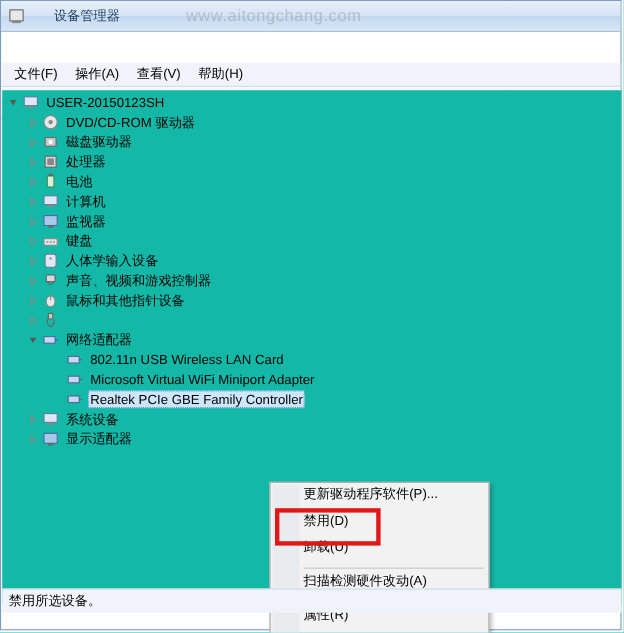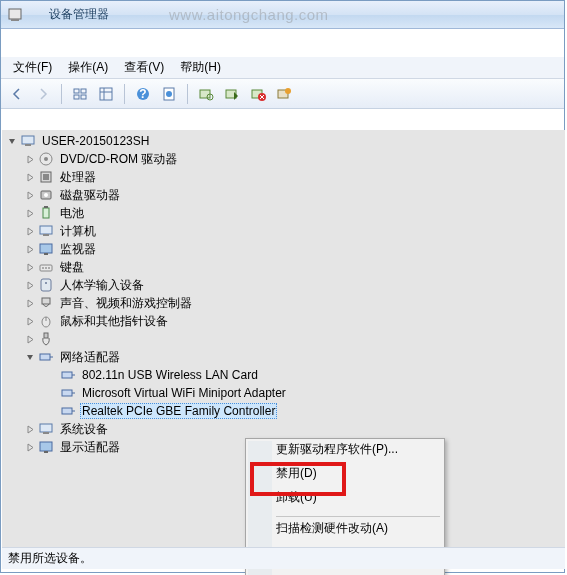--- a/index.html
+++ b/index.html
@@ -12,37 +12,37 @@
 .title-text { color: #1a3c5e; font-size: 12px; }
 .title-watermark { margin-left: 40px; color: #888; font-size: 15px; opacity: 0.4; letter-spacing: 0.5px; }
 
 .menu-bar { height: 22px; background: #f0f4fa; display: flex; align-items: center; padding: 0 4px; border-bottom: 1px solid #d0d8e4; margin-top: 28px; }
 .menu-item { padding: 2px 8px; cursor: default; }
 
 .toolbar { height: 30px; background: linear-gradient(to bottom, #fafcfe, #e6edf7); display: flex; align-items: center; padding: 0 4px; border-bottom: 1px solid #c6d2e2; gap: 2px; }
 .toolbar .sep { width: 1px; height: 20px; background: #b8c4d6; margin: 0 4px; }
 .tb-btn { width: 24px; height: 24px; display: flex; align-items: center; justify-content: center; border-radius: 2px; }
 
-.tree-area { position: absolute; top: 82px; left: 2px; right: 2px; bottom: 26px; overflow: hidden; background: #e5e5e5; padding: 2px 0; margin-top: 48px; }
+.tree-area { position: absolute; top: 82px; left: 2px; right: 2px; bottom: 26px; overflow: hidden; background: #14b8a6; padding: 2px 0; }
 .tree-row { display: flex; align-items: center; height: 18px; padding-left: 4px; white-space: nowrap; }
 .indent { display: inline-block; width: 18px; height: 18px; flex-shrink: 0; }
 .expander { width: 12px; height: 12px; display: inline-flex; align-items: center; justify-content: center; cursor: pointer; flex-shrink: 0; margin-right: 2px; }
 .expander svg { display: block; }
 .node-icon { width: 16px; height: 16px; display: inline-flex; align-items: center; justify-content: center; margin-right: 4px; flex-shrink: 0; }
 .node-label { padding: 0 2px; }
 .node-label.selected { background: #cde6fc; border: 1px dotted #4a90d9; padding: 0 1px; }
 
 .context-menu { position: absolute; left: 245px; top: 438px; width: 200px; background: #f2f2f2; border: 1px solid #a6a6a6; box-shadow: 2px 2px 4px rgba(0,0,0,0.25); padding: 2px; }
 .cm-item { height: 24px; display: flex; align-items: flex-start; padding-left: 28px; position: relative; cursor: default; }
 .cm-sep { height: 1px; background: #c6c6c6; margin: 3px 2px 3px 28px; }
 .cm-gutter { position: absolute; left: 2px; top: 2px; bottom: 2px; width: 24px; background: #e8ecef; }
 
 .highlight-box { position: absolute; left: 250px; top: 462px; width: 96px; height: 34px; border: 4px solid #e01818; pointer-events: none; }
 
-.status-bar { position: absolute; left: 2px; right: 2px; bottom: 6px; height: 22px; background: #f0f4fa; border-top: 1px solid #d0d8e4; display: flex; align-items: center; padding: 0 6px; }
+.status-bar { position: absolute; left: 2px; right: 2px; bottom: 18px; height: 22px; background: #f0f4fa; border-top: 1px solid #d0d8e4; display: flex; align-items: center; padding: 0 6px; }
 
 
 </style>
 </head>
 <body>
 
 <div class="window">
   <div class="title-bar">
     <span class="icon-slot">
       <svg width="16" height="16" viewBox="0 0 16 16">
@@ -165,40 +165,40 @@
         </div>
         <div class="tree-row">
           <span class="indent"></span>
           <span class="expander">
             <svg width="9" height="9">
               <path d="M2 1 L7 4.5 L2 8 Z" fill="none" stroke="#888"></path>
             </svg>
           </span>
           <span class="node-icon">
             <svg width="16" height="16">
+              <rect x="3" y="4" width="10" height="8" rx="1" fill="#c8c8c8" stroke="#666"></rect>
+              <circle cx="8" cy="8" r="2" fill="#fff"></circle>
+            </svg>
+          </span>
+          <span class="node-label">磁盘驱动器</span>
+        </div>
+        <div class="tree-row">
+          <span class="indent"></span>
+          <span class="expander">
+            <svg width="9" height="9">
+              <path d="M2 1 L7 4.5 L2 8 Z" fill="none" stroke="#888"></path>
+            </svg>
+          </span>
+          <span class="node-icon">
+            <svg width="16" height="16">
               <rect x="3" y="3" width="10" height="10" fill="#d8d8d8" stroke="#666"></rect>
               <rect x="5" y="5" width="6" height="6" fill="#888"></rect>
             </svg>
           </span>
           <span class="node-label">处理器</span>
-        </div>
-        <div class="tree-row">
-          <span class="indent"></span>
-          <span class="expander">
-            <svg width="9" height="9">
-              <path d="M2 1 L7 4.5 L2 8 Z" fill="none" stroke="#888"></path>
-            </svg>
-          </span>
-          <span class="node-icon">
-            <svg width="16" height="16">
-              <rect x="3" y="4" width="10" height="8" rx="1" fill="#c8c8c8" stroke="#666"></rect>
-              <circle cx="8" cy="8" r="2" fill="#fff"></circle>
-            </svg>
-          </span>
-          <span class="node-label">磁盘驱动器</span>
         </div>
         <div class="tree-row">
           <span class="indent"></span>
           <span class="expander">
             <svg width="9" height="9">
               <path d="M2 1 L7 4.5 L2 8 Z" fill="none" stroke="#888"></path>
             </svg>
           </span>
           <span class="node-icon">
             <svg width="16" height="16">

